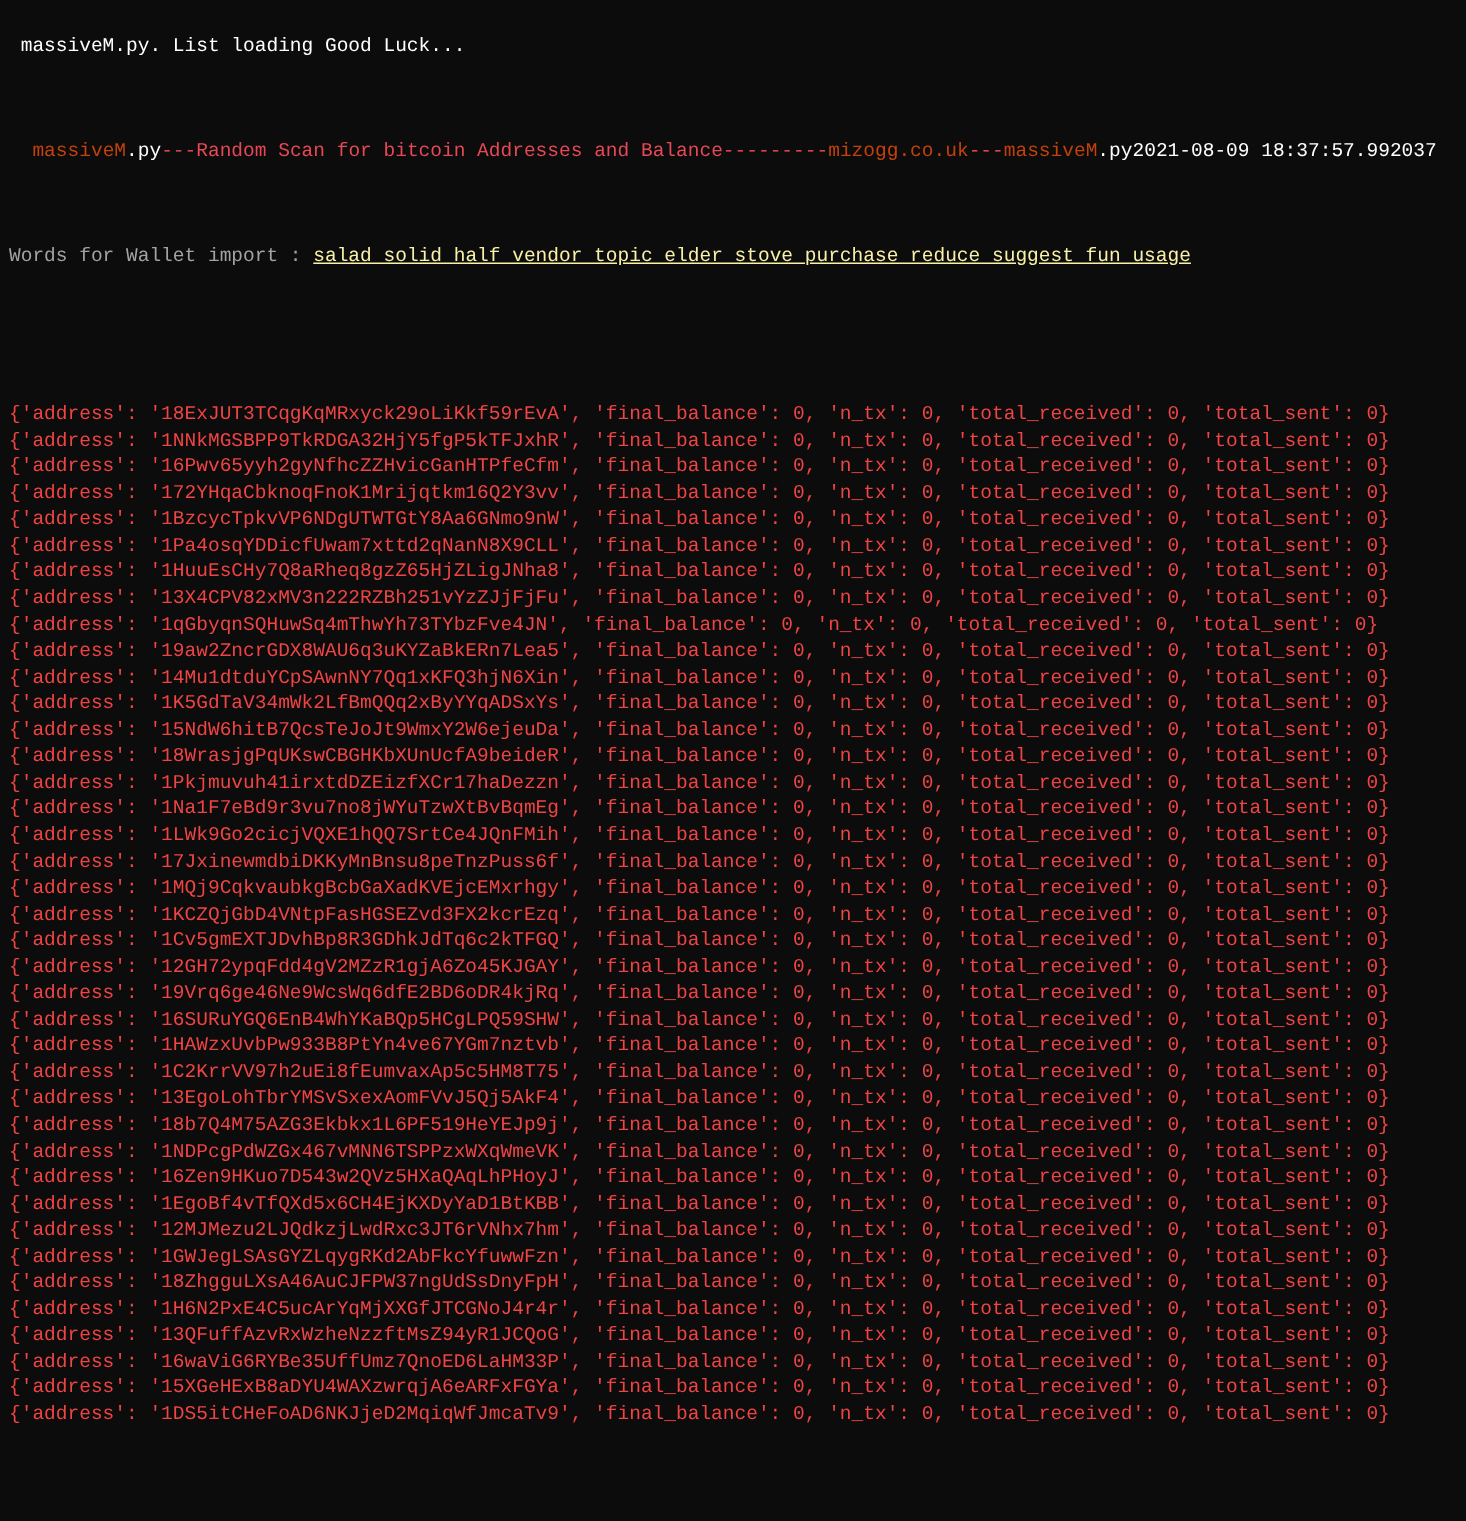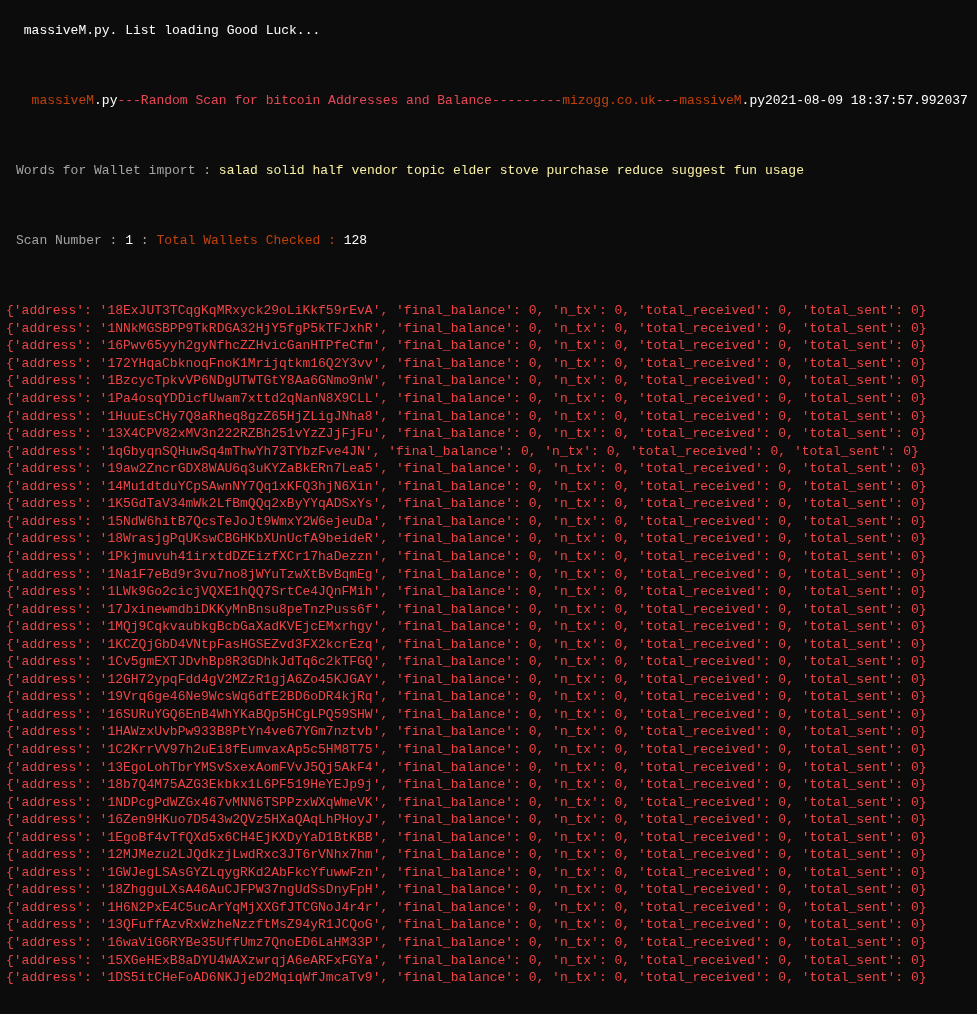--- a/index.html
+++ b/index.html
@@ -14,30 +14,29 @@
   }
   .terminal {
     padding: 4px 6px;
     white-space: pre;
   }
   .white { color: #ffffff; }
   .grey  { color: #ef4444; }
   .cyan  { color: #c2410c; }
   .red   { color: #e74856; }
   .green { color: #a3a3a3; }
-  .yellow{ color: #f9f1a5; }
-  .line { display: block; margin-left: 10px; }
+  .yellow{ color: #f9f1a5; text-decoration: underline; }
+  .line { display: block; }
   .row { display: block; }
 </style>
 </head>
 <body>
 
 <div class="terminal">
 <span class="line white"> massiveM.py. List loading Good Luck...</span>
 <span class="line"> </span>
 <span class="line"><span>  </span><span class="cyan">massiveM</span><span class="white">.py</span><span class="red">---</span><span class="red">Random Scan for bitcoin Addresses and Balance</span><span class="red">---------</span><span class="cyan">mizogg.co.uk</span><span class="red">---</span><span class="cyan">massiveM</span><span class="white">.py</span><span class="white">2021-08-09 18:37:57.992037</span></span>
 <span class="line"> </span>
 <span class="line"><span class="green">Words for Wallet import : </span><span class="yellow">salad solid half vendor topic elder stove purchase reduce suggest fun usage</span></span>
 <span class="line"> </span>
-<span class="line"><span class="green">Scan Number : </span><span class="white">1</span><span class="green"> : </span><span class="cyan">Total Wallets Checked : </span><span class="white">128</span></span>
 <span class="line"> </span>
 <div id="rows-container"><span class="row grey">{'address': '18ExJUT3TCqgKqMRxyck29oLiKkf59rEvA', 'final_balance': 0, 'n_tx': 0, 'total_received': 0, 'total_sent': 0}</span><span class="row grey">{'address': '1NNkMGSBPP9TkRDGA32HjY5fgP5kTFJxhR', 'final_balance': 0, 'n_tx': 0, 'total_received': 0, 'total_sent': 0}</span><span class="row grey">{'address': '16Pwv65yyh2gyNfhcZZHvicGanHTPfeCfm', 'final_balance': 0, 'n_tx': 0, 'total_received': 0, 'total_sent': 0}</span><span class="row grey">{'address': '172YHqaCbknoqFnoK1Mrijqtkm16Q2Y3vv', 'final_balance': 0, 'n_tx': 0, 'total_received': 0, 'total_sent': 0}</span><span class="row grey">{'address': '1BzcycTpkvVP6NDgUTWTGtY8Aa6GNmo9nW', 'final_balance': 0, 'n_tx': 0, 'total_received': 0, 'total_sent': 0}</span><span class="row grey">{'address': '1Pa4osqYDDicfUwam7xttd2qNanN8X9CLL', 'final_balance': 0, 'n_tx': 0, 'total_received': 0, 'total_sent': 0}</span><span class="row grey">{'address': '1HuuEsCHy7Q8aRheq8gzZ65HjZLigJNha8', 'final_balance': 0, 'n_tx': 0, 'total_received': 0, 'total_sent': 0}</span><span class="row grey">{'address': '13X4CPV82xMV3n222RZBh251vYzZJjFjFu', 'final_balance': 0, 'n_tx': 0, 'total_received': 0, 'total_sent': 0}</span><span class="row grey">{'address': '1qGbyqnSQHuwSq4mThwYh73TYbzFve4JN', 'final_balance': 0, 'n_tx': 0, 'total_received': 0, 'total_sent': 0}</span><span class="row grey">{'address': '19aw2ZncrGDX8WAU6q3uKYZaBkERn7Lea5', 'final_balance': 0, 'n_tx': 0, 'total_received': 0, 'total_sent': 0}</span><span class="row grey">{'address': '14Mu1dtduYCpSAwnNY7Qq1xKFQ3hjN6Xin', 'final_balance': 0, 'n_tx': 0, 'total_received': 0, 'total_sent': 0}</span><span class="row grey">{'address': '1K5GdTaV34mWk2LfBmQQq2xByYYqADSxYs', 'final_balance': 0, 'n_tx': 0, 'total_received': 0, 'total_sent': 0}</span><span class="row grey">{'address': '15NdW6hitB7QcsTeJoJt9WmxY2W6ejeuDa', 'final_balance': 0, 'n_tx': 0, 'total_received': 0, 'total_sent': 0}</span><span class="row grey">{'address': '18WrasjgPqUKswCBGHKbXUnUcfA9beideR', 'final_balance': 0, 'n_tx': 0, 'total_received': 0, 'total_sent': 0}</span><span class="row grey">{'address': '1Pkjmuvuh41irxtdDZEizfXCr17haDezzn', 'final_balance': 0, 'n_tx': 0, 'total_received': 0, 'total_sent': 0}</span><span class="row grey">{'address': '1Na1F7eBd9r3vu7no8jWYuTzwXtBvBqmEg', 'final_balance': 0, 'n_tx': 0, 'total_received': 0, 'total_sent': 0}</span><span class="row grey">{'address': '1LWk9Go2cicjVQXE1hQQ7SrtCe4JQnFMih', 'final_balance': 0, 'n_tx': 0, 'total_received': 0, 'total_sent': 0}</span><span class="row grey">{'address': '17JxinewmdbiDKKyMnBnsu8peTnzPuss6f', 'final_balance': 0, 'n_tx': 0, 'total_received': 0, 'total_sent': 0}</span><span class="row grey">{'address': '1MQj9CqkvaubkgBcbGaXadKVEjcEMxrhgy', 'final_balance': 0, 'n_tx': 0, 'total_received': 0, 'total_sent': 0}</span><span class="row grey">{'address': '1KCZQjGbD4VNtpFasHGSEZvd3FX2kcrEzq', 'final_balance': 0, 'n_tx': 0, 'total_received': 0, 'total_sent': 0}</span><span class="row grey">{'address': '1Cv5gmEXTJDvhBp8R3GDhkJdTq6c2kTFGQ', 'final_balance': 0, 'n_tx': 0, 'total_received': 0, 'total_sent': 0}</span><span class="row grey">{'address': '12GH72ypqFdd4gV2MZzR1gjA6Zo45KJGAY', 'final_balance': 0, 'n_tx': 0, 'total_received': 0, 'total_sent': 0}</span><span class="row grey">{'address': '19Vrq6ge46Ne9WcsWq6dfE2BD6oDR4kjRq', 'final_balance': 0, 'n_tx': 0, 'total_received': 0, 'total_sent': 0}</span><span class="row grey">{'address': '16SURuYGQ6EnB4WhYKaBQp5HCgLPQ59SHW', 'final_balance': 0, 'n_tx': 0, 'total_received': 0, 'total_sent': 0}</span><span class="row grey">{'address': '1HAWzxUvbPw933B8PtYn4ve67YGm7nztvb', 'final_balance': 0, 'n_tx': 0, 'total_received': 0, 'total_sent': 0}</span><span class="row grey">{'address': '1C2KrrVV97h2uEi8fEumvaxAp5c5HM8T75', 'final_balance': 0, 'n_tx': 0, 'total_received': 0, 'total_sent': 0}</span><span class="row grey">{'address': '13EgoLohTbrYMSvSxexAomFVvJ5Qj5AkF4', 'final_balance': 0, 'n_tx': 0, 'total_received': 0, 'total_sent': 0}</span><span class="row grey">{'address': '18b7Q4M75AZG3Ekbkx1L6PF519HeYEJp9j', 'final_balance': 0, 'n_tx': 0, 'total_received': 0, 'total_sent': 0}</span><span class="row grey">{'address': '1NDPcgPdWZGx467vMNN6TSPPzxWXqWmeVK', 'final_balance': 0, 'n_tx': 0, 'total_received': 0, 'total_sent': 0}</span><span class="row grey">{'address': '16Zen9HKuo7D543w2QVz5HXaQAqLhPHoyJ', 'final_balance': 0, 'n_tx': 0, 'total_received': 0, 'total_sent': 0}</span><span class="row grey">{'address': '1EgoBf4vTfQXd5x6CH4EjKXDyYaD1BtKBB', 'final_balance': 0, 'n_tx': 0, 'total_received': 0, 'total_sent': 0}</span><span class="row grey">{'address': '12MJMezu2LJQdkzjLwdRxc3JT6rVNhx7hm', 'final_balance': 0, 'n_tx': 0, 'total_received': 0, 'total_sent': 0}</span><span class="row grey">{'address': '1GWJegLSAsGYZLqygRKd2AbFkcYfuwwFzn', 'final_balance': 0, 'n_tx': 0, 'total_received': 0, 'total_sent': 0}</span><span class="row grey">{'address': '18ZhgguLXsA46AuCJFPW37ngUdSsDnyFpH', 'final_balance': 0, 'n_tx': 0, 'total_received': 0, 'total_sent': 0}</span><span class="row grey">{'address': '1H6N2PxE4C5ucArYqMjXXGfJTCGNoJ4r4r', 'final_balance': 0, 'n_tx': 0, 'total_received': 0, 'total_sent': 0}</span><span class="row grey">{'address': '13QFuffAzvRxWzheNzzftMsZ94yR1JCQoG', 'final_balance': 0, 'n_tx': 0, 'total_received': 0, 'total_sent': 0}</span><span class="row grey">{'address': '16waViG6RYBe35UffUmz7QnoED6LaHM33P', 'final_balance': 0, 'n_tx': 0, 'total_received': 0, 'total_sent': 0}</span><span class="row grey">{'address': '15XGeHExB8aDYU4WAXzwrqjA6eARFxFGYa', 'final_balance': 0, 'n_tx': 0, 'total_received': 0, 'total_sent': 0}</span><span class="row grey">{'address': '1DS5itCHeFoAD6NKJjeD2MqiqWfJmcaTv9', 'final_balance': 0, 'n_tx': 0, 'total_received': 0, 'total_sent': 0}</span></div>
 </div>
 
 </body></html>

